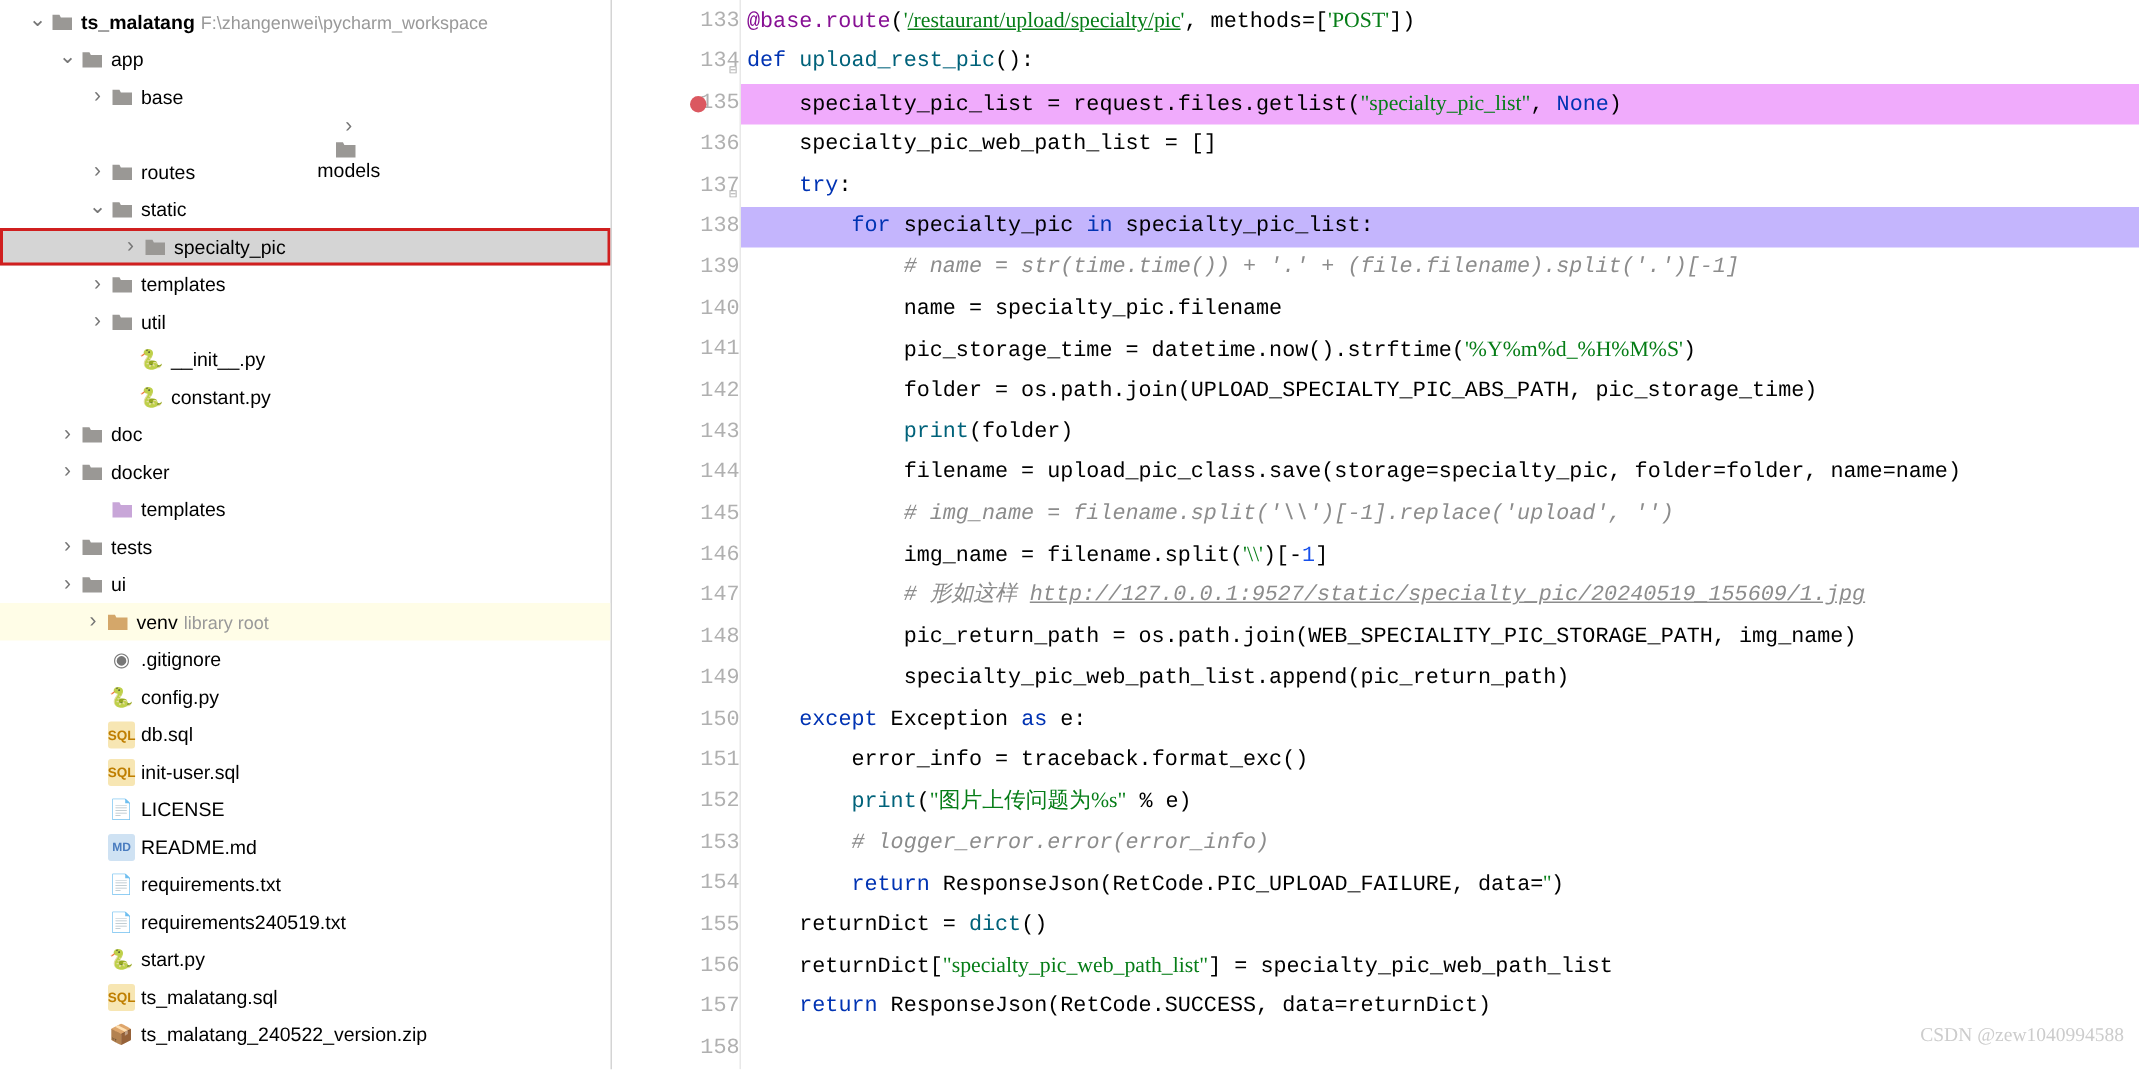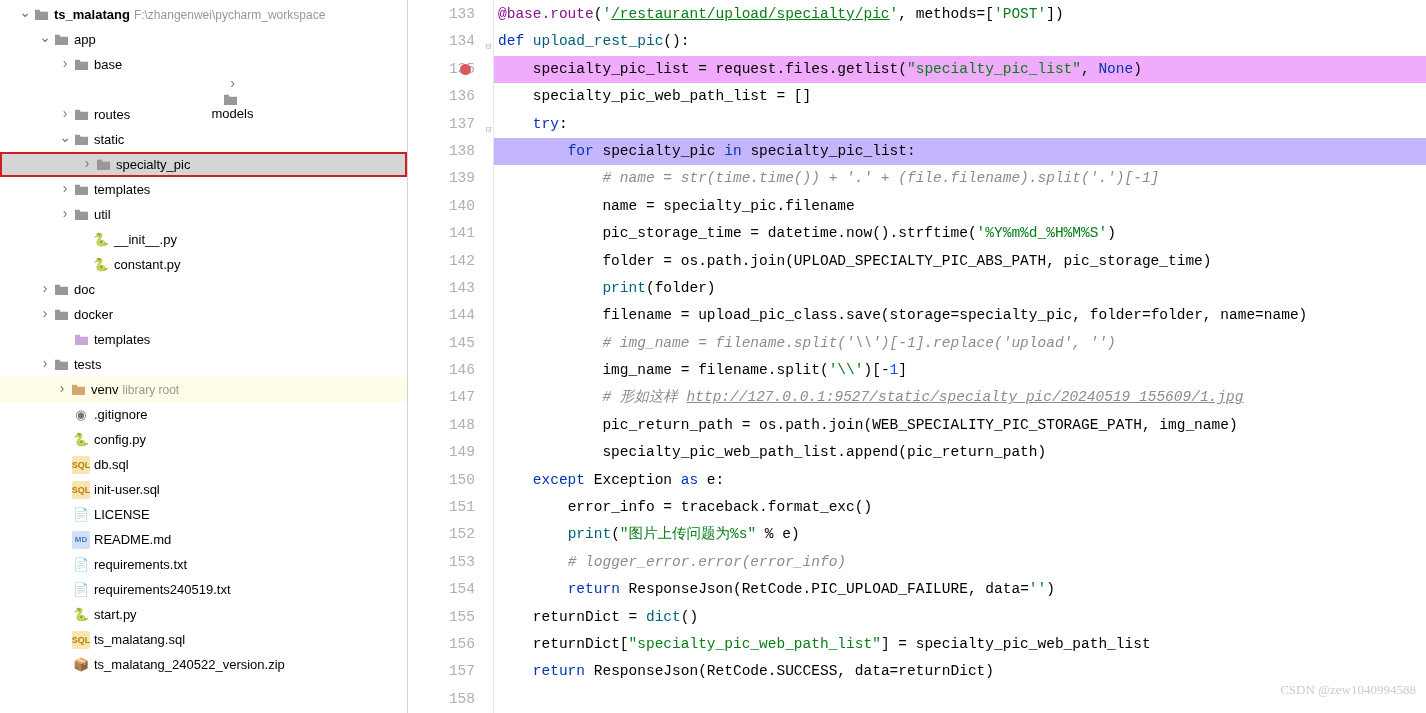--- a/index.html
+++ b/index.html
@@ -71,21 +71,20 @@
       line-height: 27.4px;
       overflow: hidden;
       position: relative;
     }
     .gutter {
       width: 86px;
       background: #fff;
       border-right: 1px solid #e8e8e8;
       text-align: right;
       color: #b0b0b0;
-      padding-right: 18px;
       padding-top: 1px;
       position: relative;
     }
     .gutter-line {
       height: 27.4px;
       position: relative;
     }
     .breakpoint {
       position: absolute;
       left: 52px;
@@ -113,21 +112,21 @@
       left: -8px;
       color: #b0b0b0;
       font-size: 9px;
       top:6px;
     }
     
     
     .k { color: #0033b3; }
     .fn { color: #00627a; }
     .n { color: #000; }
-    .s { color: #067d17; }
+    .s { color: #067d17; font-family: Liberation Serif, serif; }
     .d { color: #871094; }
     .c { color: #8c8c8c; font-style: italic; }
     .num { color: #1750eb; }
     .p { color: #000; }
     .url { color: #8c8c8c; font-style: italic; text-decoration: underline; }
     
     .watermark {
       position: absolute;
       right: 10px;
       bottom: 10px;
@@ -263,20 +262,29 @@
         <span class="tree-label">templates</span>
       </div>
       <div class="tree-item" style="padding-left: 38px;">
         <span class="arrow right"></span>
         <span class="icon icon-folder">
           <svg class="folder-svg " viewBox="0 0 16 14">
             <path d="M1 2h5l1 2h8v9H1z"></path>
           </svg>
         </span>
         <span class="tree-label">tests</span>
+      </div>
+      <div class="tree-item" style="padding-left: 38px;">
+        <span class="arrow right"></span>
+        <span class="icon icon-folder">
+          <svg class="folder-svg " viewBox="0 0 16 14">
+            <path d="M1 2h5l1 2h8v9H1z"></path>
+          </svg>
+        </span>
+        <span class="tree-label">ui</span>
       </div>
       <div class="tree-item venv" style="padding-left: 55px;">
         <span class="arrow right"></span>
         <span class="icon">
           <svg class="folder-svg venv" viewBox="0 0 16 14">
             <path d="M1 2h5l1 2h8v9H1z"></path>
           </svg>
         </span>
         <span class="tree-label">venv</span> 
         <span class="tree-path">library root</span>

